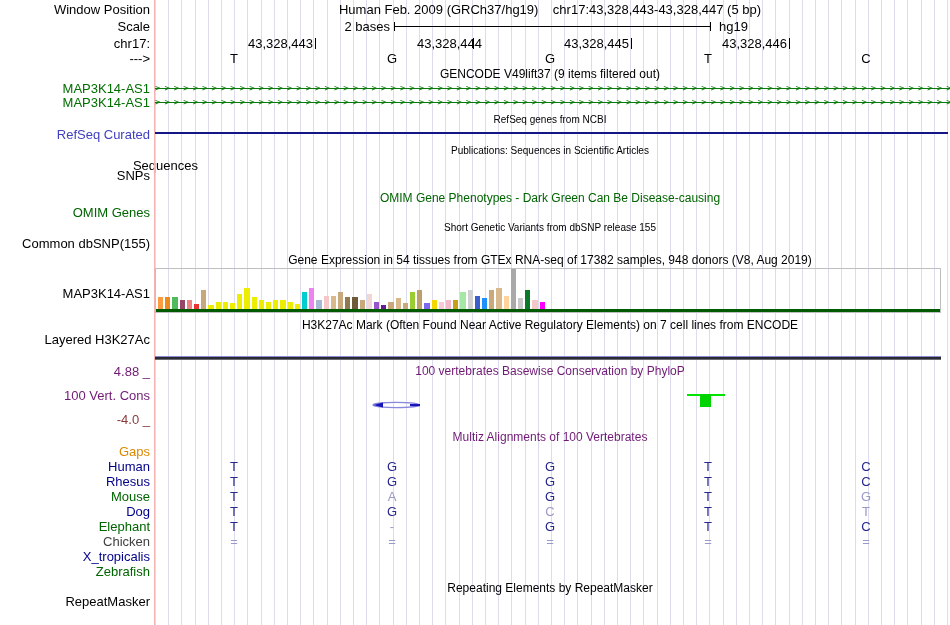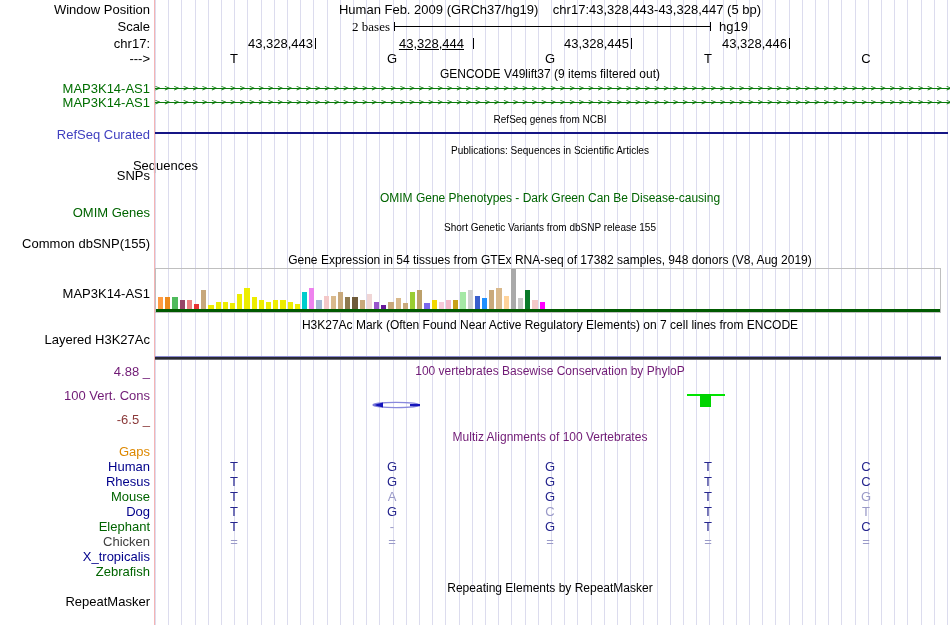--- a/index.html
+++ b/index.html
@@ -57,32 +57,32 @@
   <div class="row" style="top:2px;">
     <span class="lbl">Window Position</span>
     <span class="ctitle f13" style="top:0;">
       <span>Human Feb. 2009 (GRCh37/hg19)</span>&nbsp;&nbsp;&nbsp;
       <span>chr17:43,328,443-43,328,447 (5 bp)</span>
     </span>
   </div>
 
   <div class="row" style="top:19px;">
     <span class="lbl">Scale</span>
-    <span class="abs f13" style="left:280px; width:110px; text-align:right;font-family:Liberation Serif, serif;">2 bases</span>
+    <span class="abs f13" style="left:280px; width:110px; text-align:right;">2 bases</span>
     <div class="abs" style="left:394px; top:7px; width:317px; height:1px; background:#000;"></div>
     <div class="tickline" style="left:394px; top:3px; height:9px;"></div>
     <div class="tickline" style="left:710px; top:3px; height:9px;"></div>
     <span class="abs f13" style="left:719px;">hg19</span>
   </div>
 
   <div class="row" style="top:36px;" id="ruler-row">
     <span class="lbl">chr17:</span>
   <span class="posnum" style="left: 203px; top: 0px;">43,328,443</span>
       <div class="tickline" style="left: 315px; top: 2px; height: 11px;"></div>
-      <span class="posnum" style="left: 354px; top: 0px; text-decoration: underline;">43,328,444</span>
+      <span class="posnum" style="left: 372px; top: 0px;">43,328,444</span>
       <div class="tickline" style="left: 473px; top: 2px; height: 11px;"></div>
       <span class="posnum" style="left: 519px; top: 0px;">43,328,445</span>
       <div class="tickline" style="left: 631px; top: 2px; height: 11px;"></div>
       <span class="posnum" style="left: 677px; top: 0px;">43,328,446</span>
       <div class="tickline" style="left: 789px; top: 2px; height: 11px;"></div>
     </div>
 
   <div class="row" style="top:51px;" id="bases-row">
     <span class="lbl">---&gt;</span>
   <span class="basecell" style="left: 214px; top: 0px;">T</span>
@@ -217,21 +217,21 @@
   <div id="h3k-line"></div>
 
   <div class="row" style="top:364px;">
     <span class="lbl mblue">4.88 _</span>
     <span class="ctitle f12 mblue">100 vertebrates Basewise Conservation by PhyloP</span>
   </div>
   <div class="row" style="top:388px;">
     <span class="lbl mblue">100 Vert. Cons</span>
   </div>
   <div class="row" style="top:412px;">
-    <span class="lbl maroon">-6.5 _</span>
+    <span class="lbl maroon">-4.0 _</span>
   </div>
   <svg class="abs" style="left:370px; top:399px; z-index:2;" width="52" height="12" viewBox="0 0 52 12">
     <ellipse cx="26" cy="6" rx="23" ry="2.6" fill="none" stroke="#8888dd" stroke-width="1.4"></ellipse>
     <path d="M3 6 L13 3.5 L13 8.5 Z" fill="#1515bb"></path>
     <rect x="40" y="5" width="10" height="2.2" fill="#1515bb"></rect>
   </svg>
   <div class="abs" style="left:687px; top:394px; width:38px; height:2px; background:#00e400; z-index:2;"></div>
   <div class="abs" style="left:700px; top:394px; width:11px; height:13px; background:#00d400; z-index:2;"></div>
 
   <div class="row" style="top:430px;">

